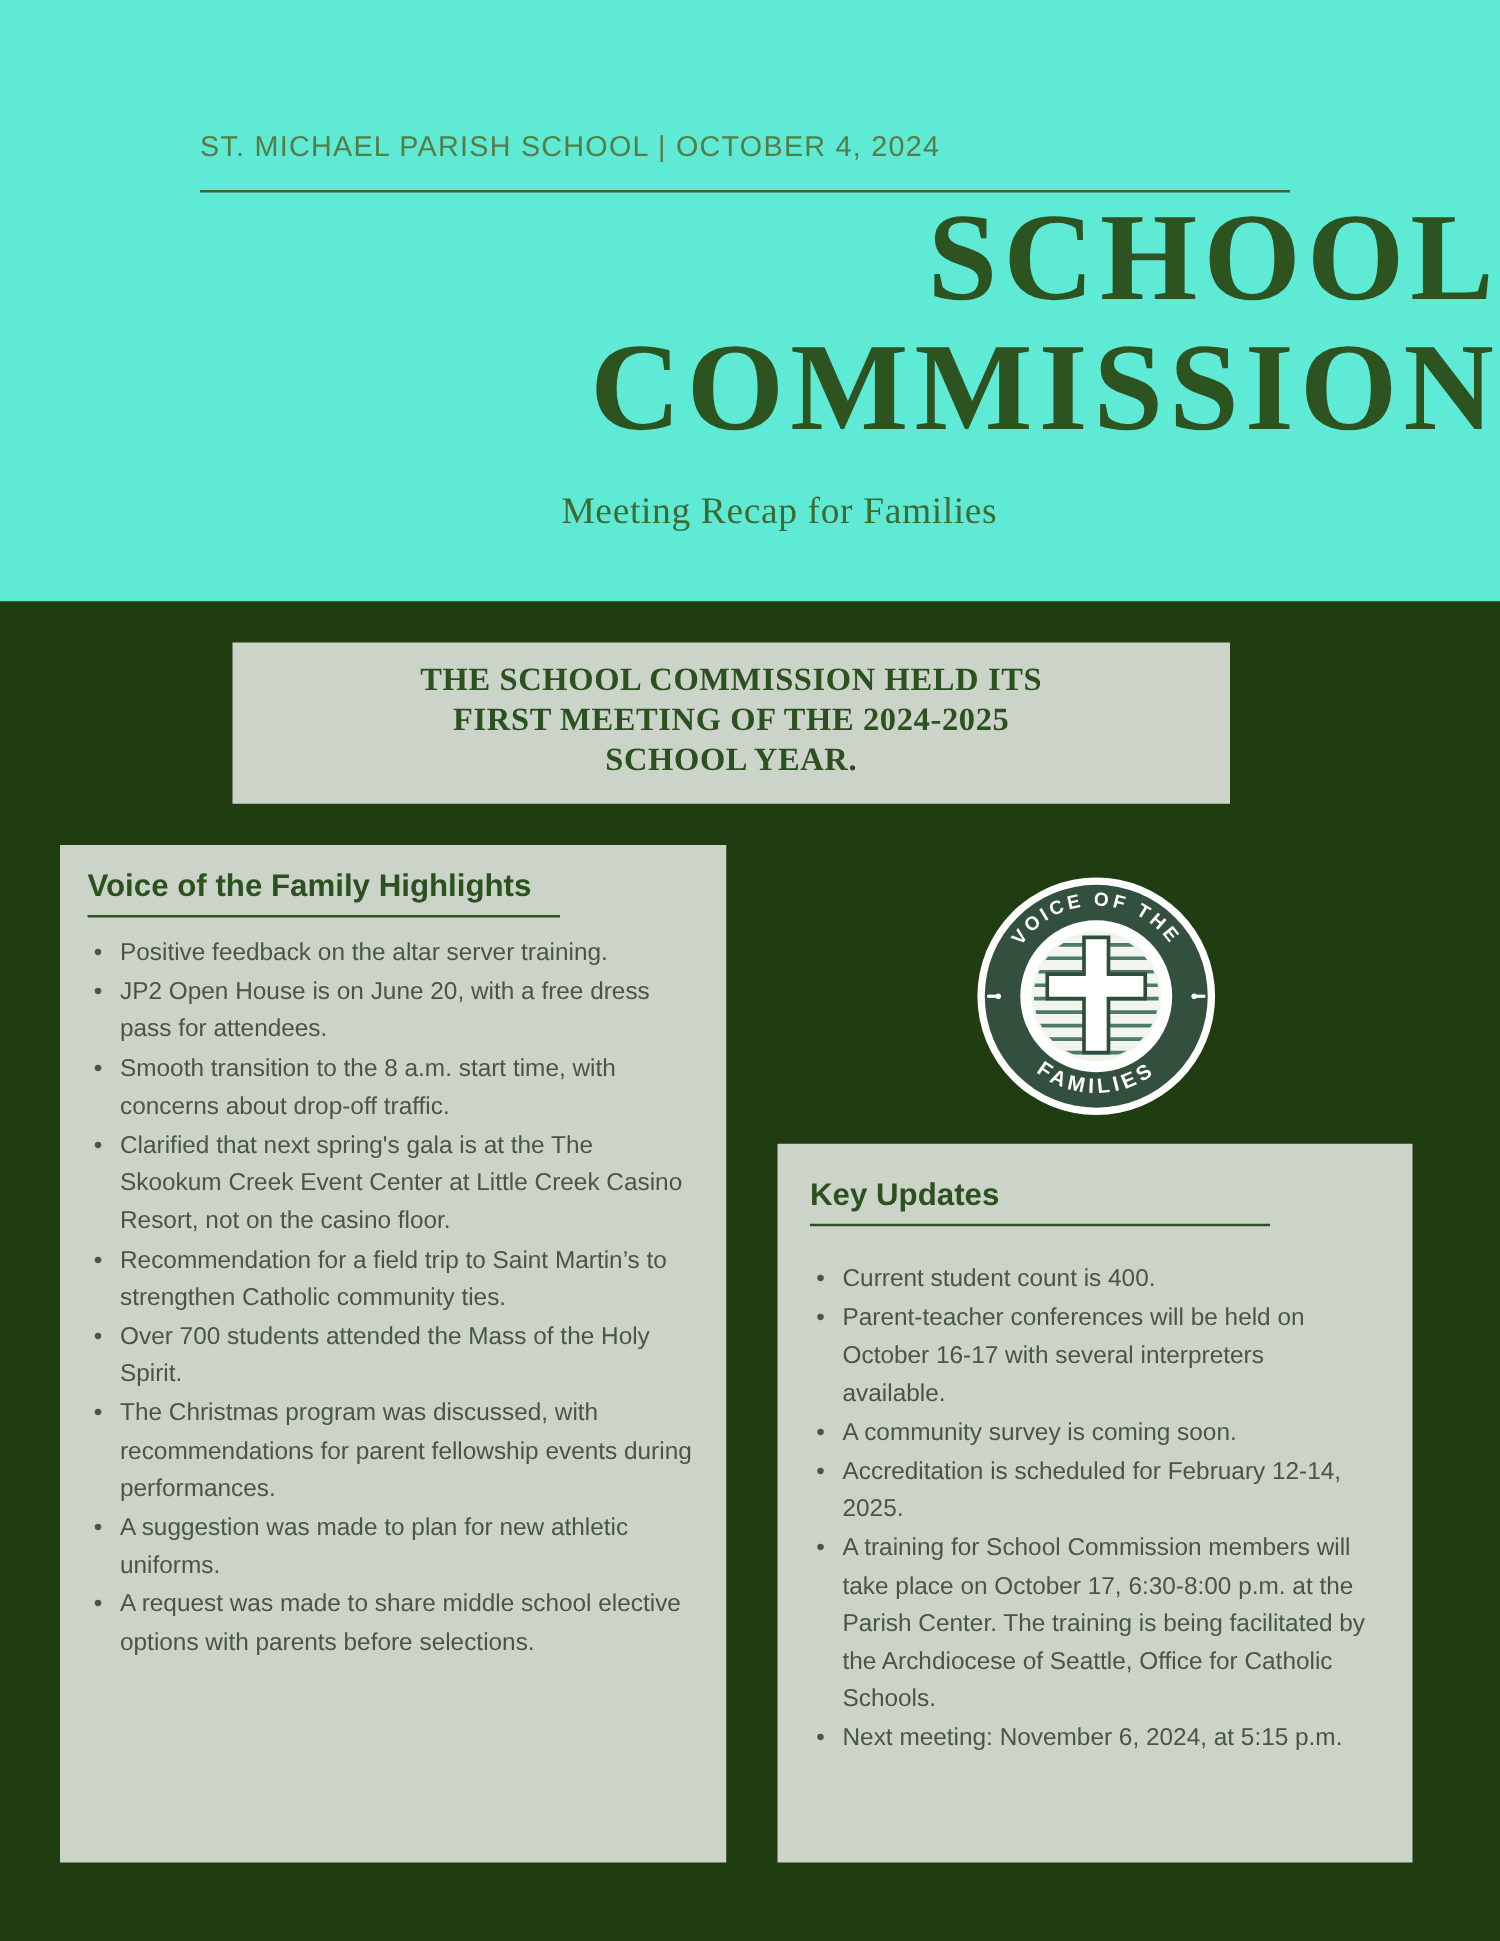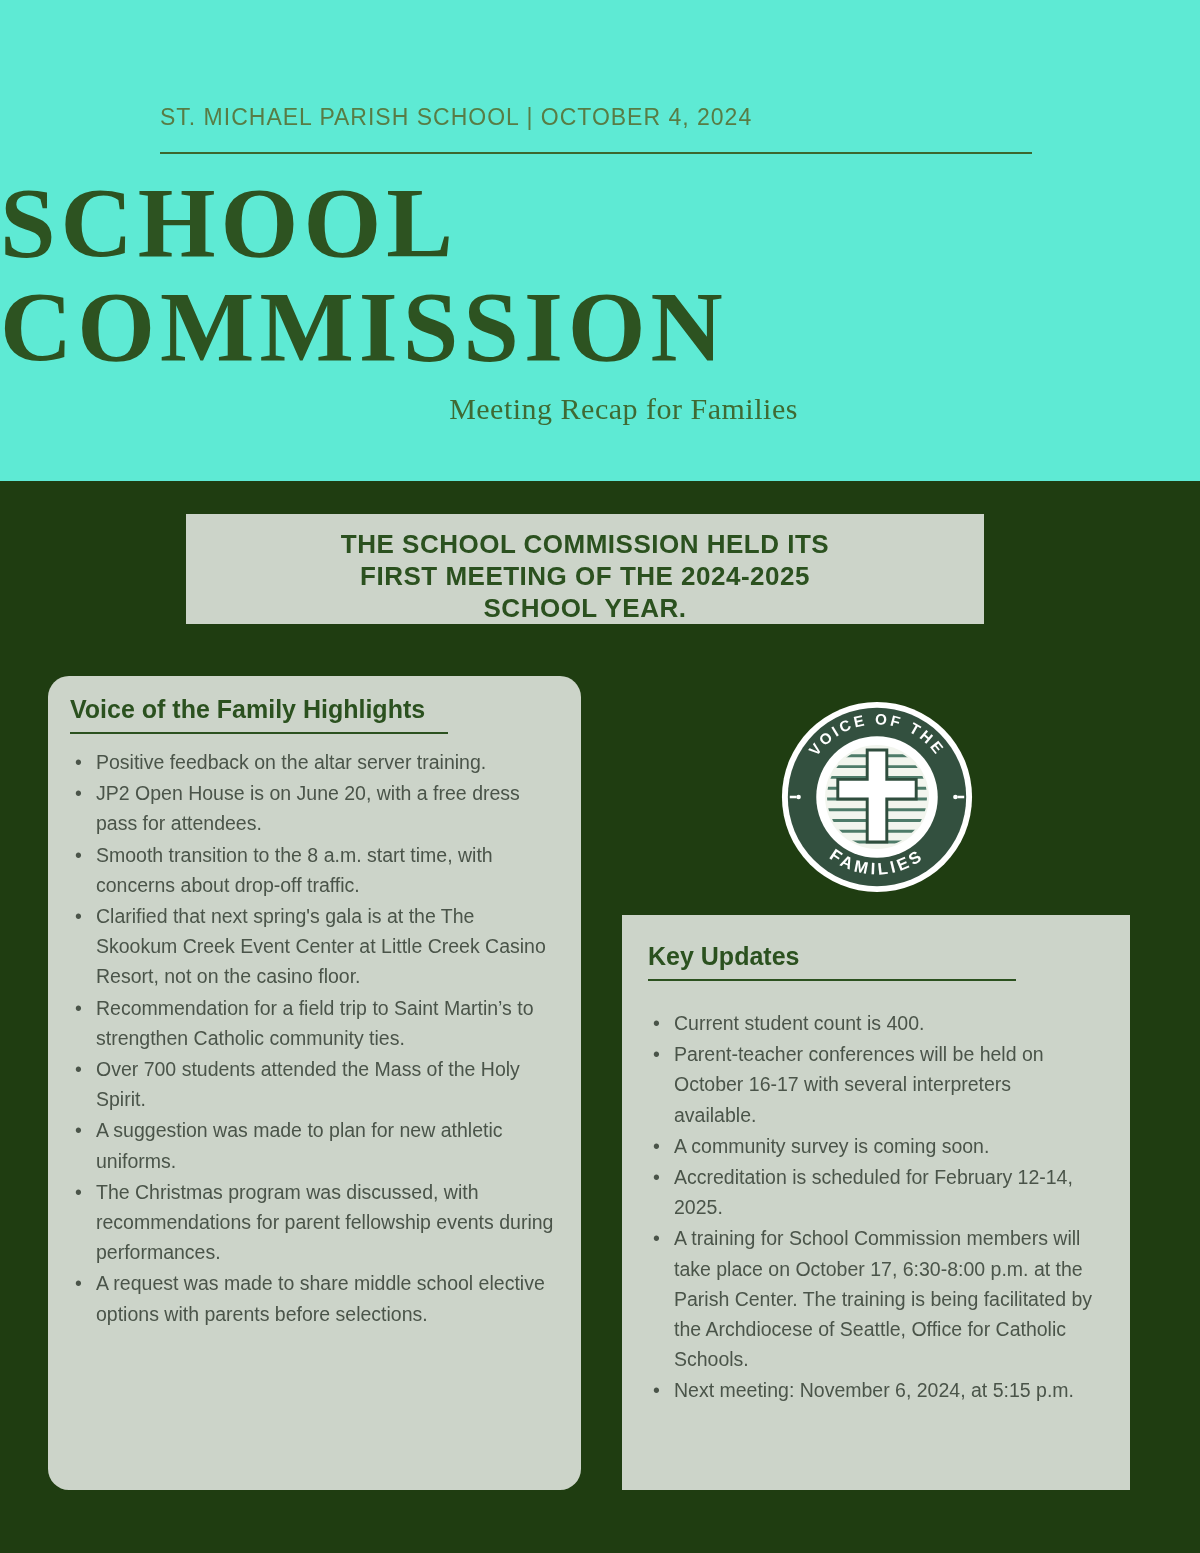--- a/index.html
+++ b/index.html
@@ -31,22 +31,22 @@
     font-family: "Liberation Sans", "DejaVu Sans", sans-serif;
   }
   .eyebrow-rule {
     position: absolute;
     left: 160px; top: 152px;
     width: 872px; height: 2px;
     background: #3c672f;
   }
   .title {
     position: absolute;
-    left: 0; right: 0; top: 171px;
-    text-align: left;
+    left: 0; right: 0; top: 154px;
+    text-align: right;
     font-family: "Liberation Serif", "DejaVu Serif", serif;
     font-weight: 600;
     font-size: 100px;
     line-height: 104px;
     letter-spacing: 5px;
     color: #2d5321;
   }
   .title-line { display: block; }
   .subtitle {
     position: absolute;
@@ -56,42 +56,41 @@
     font-size: 30px;
     letter-spacing: 0.5px;
     color: #3f6a33;
     padding-left: 47px;
   }
 
   
   .intro-box {
     position: absolute;
     left: 186px; top: 514px;
-    width: 798px; height: 110px;
+    width: 798px; height: 129px;
     background: #ccd4c9;
     text-align: center;
     padding-top: 14px;
-    font-family: Liberation Sans, sans-serif;
+    font-family: Liberation Serif, serif;
     font-weight: bold;
     font-size: 26px;
     line-height: 32px;
     letter-spacing: 0.5px;
     color: #2b511f;
   }
 
   
   .content-box {
     position: absolute;
     background: #ccd4c9;
   }
   .highlights-box {
     left: 48px; top: 676px;
     width: 533px; height: 814px;
     padding: 18px 24px 14px 22px;
-    border-radius: 21px;
   }
   .updates-box {
     left: 622px; top: 915px;
     width: 508px; height: 575px;
     padding: 26px 37px 18px 26px;
   }
   .box-title {
     font-family: "Liberation Sans", "DejaVu Sans", sans-serif;
     font-weight: bold;
     font-size: 25px;
@@ -165,22 +164,22 @@
   <section class="content-box highlights-box">
     <h2 class="box-title">Voice of the Family Highlights</h2>
     <div class="box-rule rule-highlights"></div>
     <ul class="bullet-list">
       <li>Positive feedback on the altar server training.</li>
       <li>JP2 Open House is on June 20, with a free dress pass for attendees.</li>
       <li>Smooth transition to the 8 a.m. start time, with concerns about drop-off traffic.</li>
       <li>Clarified that next spring's gala is at the The Skookum Creek Event Center at Little Creek Casino Resort, not on the casino floor.</li>
       <li>Recommendation for a field trip to Saint Martin’s to strengthen Catholic community ties.</li>
       <li>Over 700 students attended the Mass of the Holy Spirit.</li>
+      <li>The Christmas program was discussed, with recommendations for parent fellowship events during performances.</li>
       <li>A suggestion was made to plan for new athletic uniforms.</li>
-      <li>The Christmas program was discussed, with recommendations for parent fellowship events during performances.</li>
       <li>A request was made to share middle school elective options with parents before selections.</li>
     </ul>
   </section>
 
   <div class="badge">
     <svg viewBox="0 0 200 200">
       <defs>
         <path id="arcTop" d="M 26 100 A 74 74 0 0 1 174 100"></path>
         <path id="arcBottom" d="M 21 100 A 79 79 0 0 0 179 100"></path>
         <clipPath id="innerClip">

